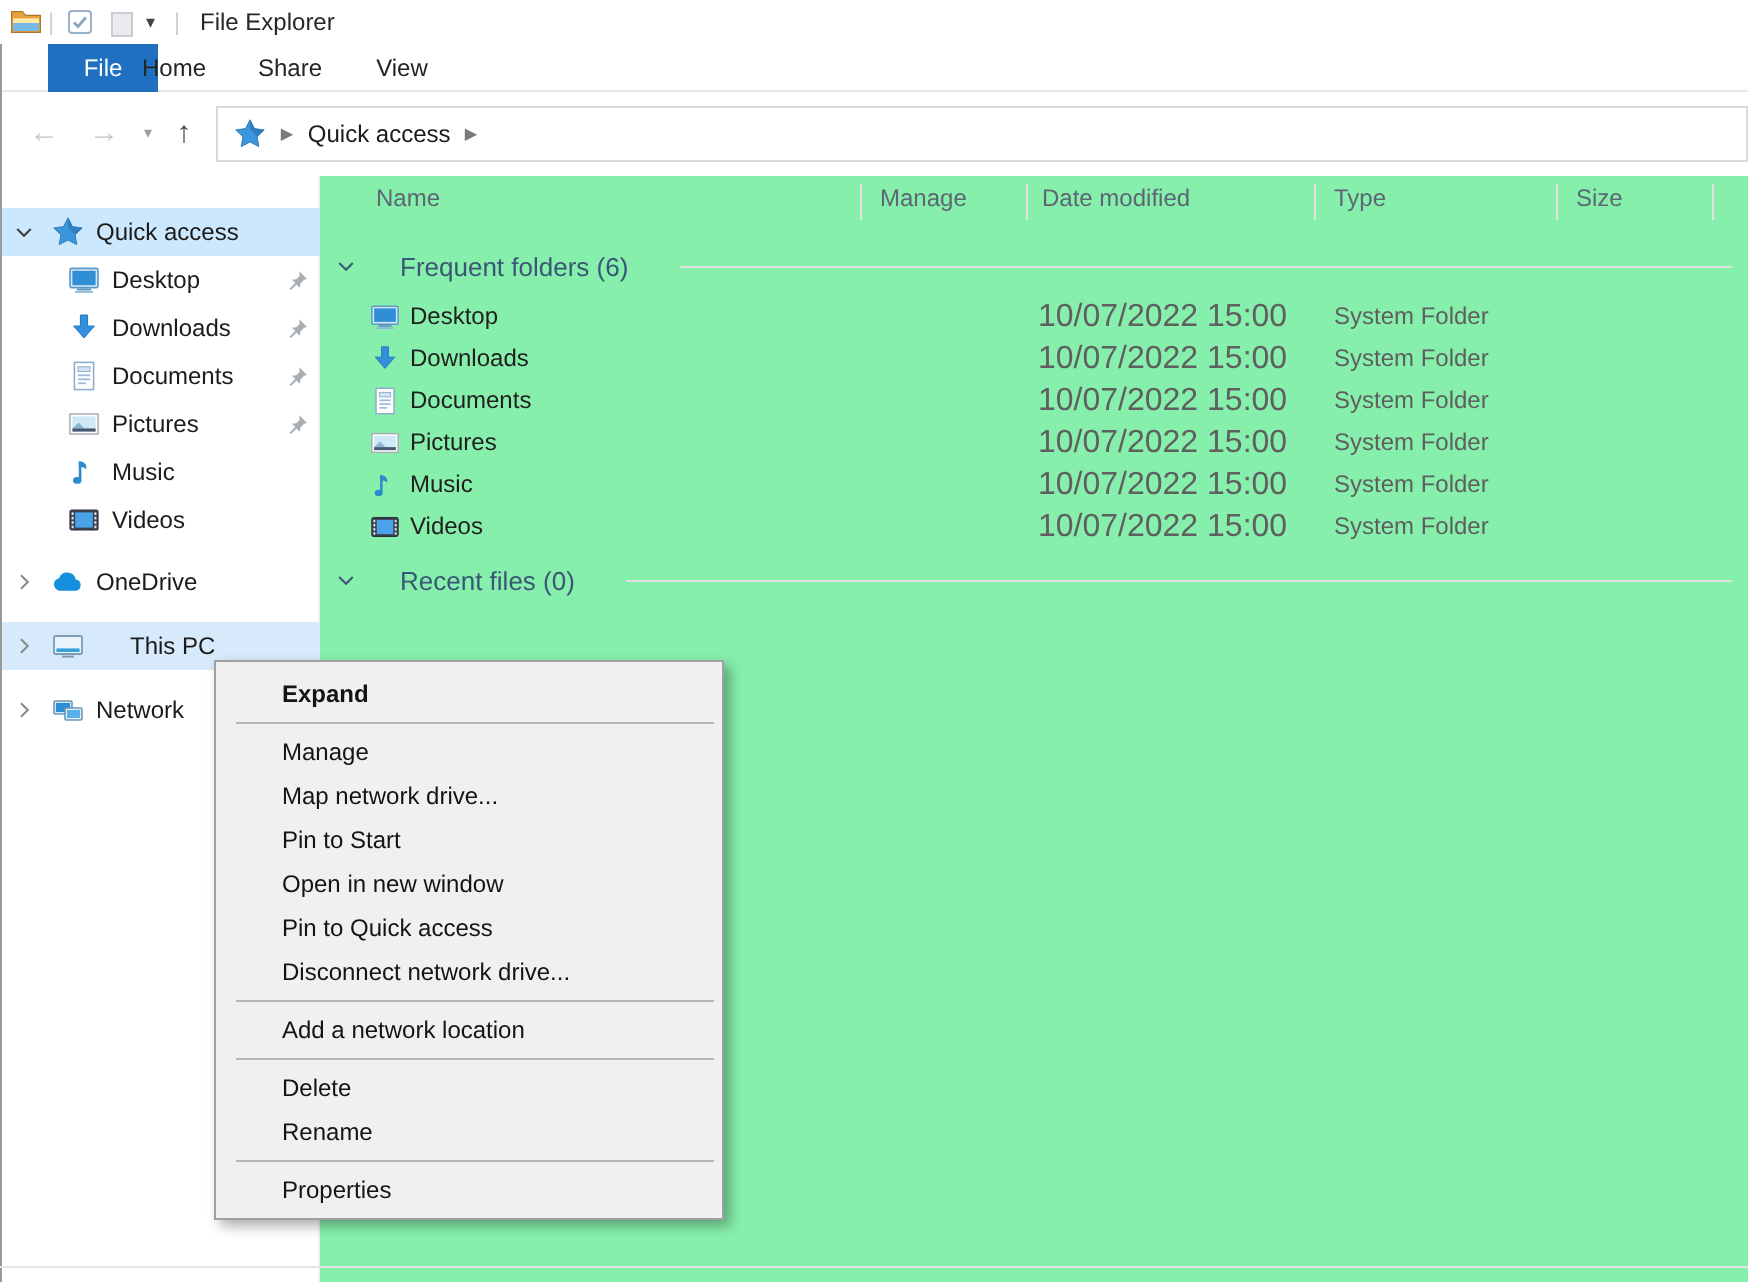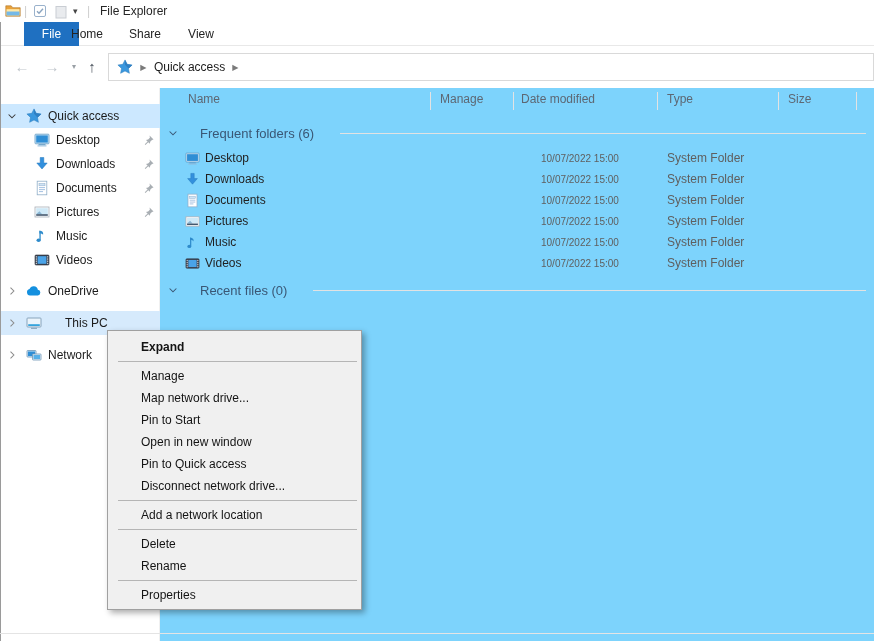--- a/index.html
+++ b/index.html
@@ -26,21 +26,21 @@
   .nav-disabled { color:#c0c6cc; }
   .nav-enabled { color:#49515b; }
   .nav-chev { font-size:8px; color:#9aa0a6; }
   #addressbox { position:absolute; left:108px; top:7px; width:766px; height:28px; border:1px solid #d9d9d9; background:#fff;
                 display:flex; align-items:center; padding-left:8px; }
   .crumb-sep { color:#7a7a7a; font-size:9px; margin:0 7px; transform:scale(.9); }
   #crumb-location { color:#1b1b1b; font-size:12px; }
 
   
   #sidebar { left:0; top:88px; width:160px; height:553px; background:#fff; border-right:1px solid #f0f0f0; }
-  #contentpane { left:160px; top:88px; width:714px; height:553px; background:#7dd3fc;text-align:center; }
+  #contentpane { left:160px; top:88px; width:714px; height:553px; background:#86efac;text-align:center; }
 
   
   .side-row { position:absolute; left:0; width:160px; height:24px; display:flex; align-items:center; cursor:default; }
   .side-row.selected { background:var(--sel,#cce8ff); }
   .side-row.hovered { background:#d6eafc; }
   .side-chev { position:absolute; left:6px; width:12px; height:12px; color:#8a8a8a; }
   .side-chev.open { color:#3b3b3b; }
   .side-ico { position:absolute; width:16px; height:16px; }
   .side-label { position:absolute; font-size:12px; color:#1b1b1b; white-space:nowrap; }
   .side-pin { position:absolute; left:142px; width:13px; height:13px; opacity:.85; }
@@ -52,21 +52,21 @@
   
   .group-head { position:absolute; left:0; width:714px; height:18px; display:flex; align-items:center; cursor:default;gap:17px; }
   .group-chev { width:12px; height:12px; margin-left:7px; color:var(--grouptext,#3a5775); }
   .group-label { margin-left:4px; font-size:13px; color:var(--grouptext,#3a5775); white-space:nowrap; }
   .group-line { flex:1; height:1px; background:#e2e2e2; margin:0 8px 0 9px; }
 
   
   .file-row { position:absolute; left:0; width:714px; height:21px; cursor:default; }
   .file-ico { position:absolute; left:25px; top:3px; width:15px; height:15px; }
   .file-name { position:absolute; left:45px; top:0; line-height:21px; font-size:12px; color:#201f1f; }
-  .file-date { position:absolute; left:381px; top:0; line-height:21px; font-size:10px; color:var(--sectext,#5f5f5f); }
+  .file-date { position:absolute; left:359px; top:0; line-height:21px; font-size:16px; color:var(--sectext,#5f5f5f); }
   .file-type { position:absolute; left:507px; top:0; line-height:21px; font-size:12px; color:var(--sectext,#5f5f5f); }
 
   
   #context-menu { left:107px; top:330px; width:255px; height:280px; background:var(--menubg,#f0f0f0);
                   border:1px solid var(--menuborder,#a0a0a0); box-shadow:3px 3px 6px rgba(0,0,0,.32);
                   padding:5px 0; z-index:50; }
   .menu-item { height:22px; line-height:22px; padding-left:33px; font-size:12px; color:#141414; cursor:default; }
   .menu-item.bold { font-weight:bold; }
   .menu-sep { height:0; border-top:1px solid #b5b5b5; margin:3px 4px 3px 10px; }
 

